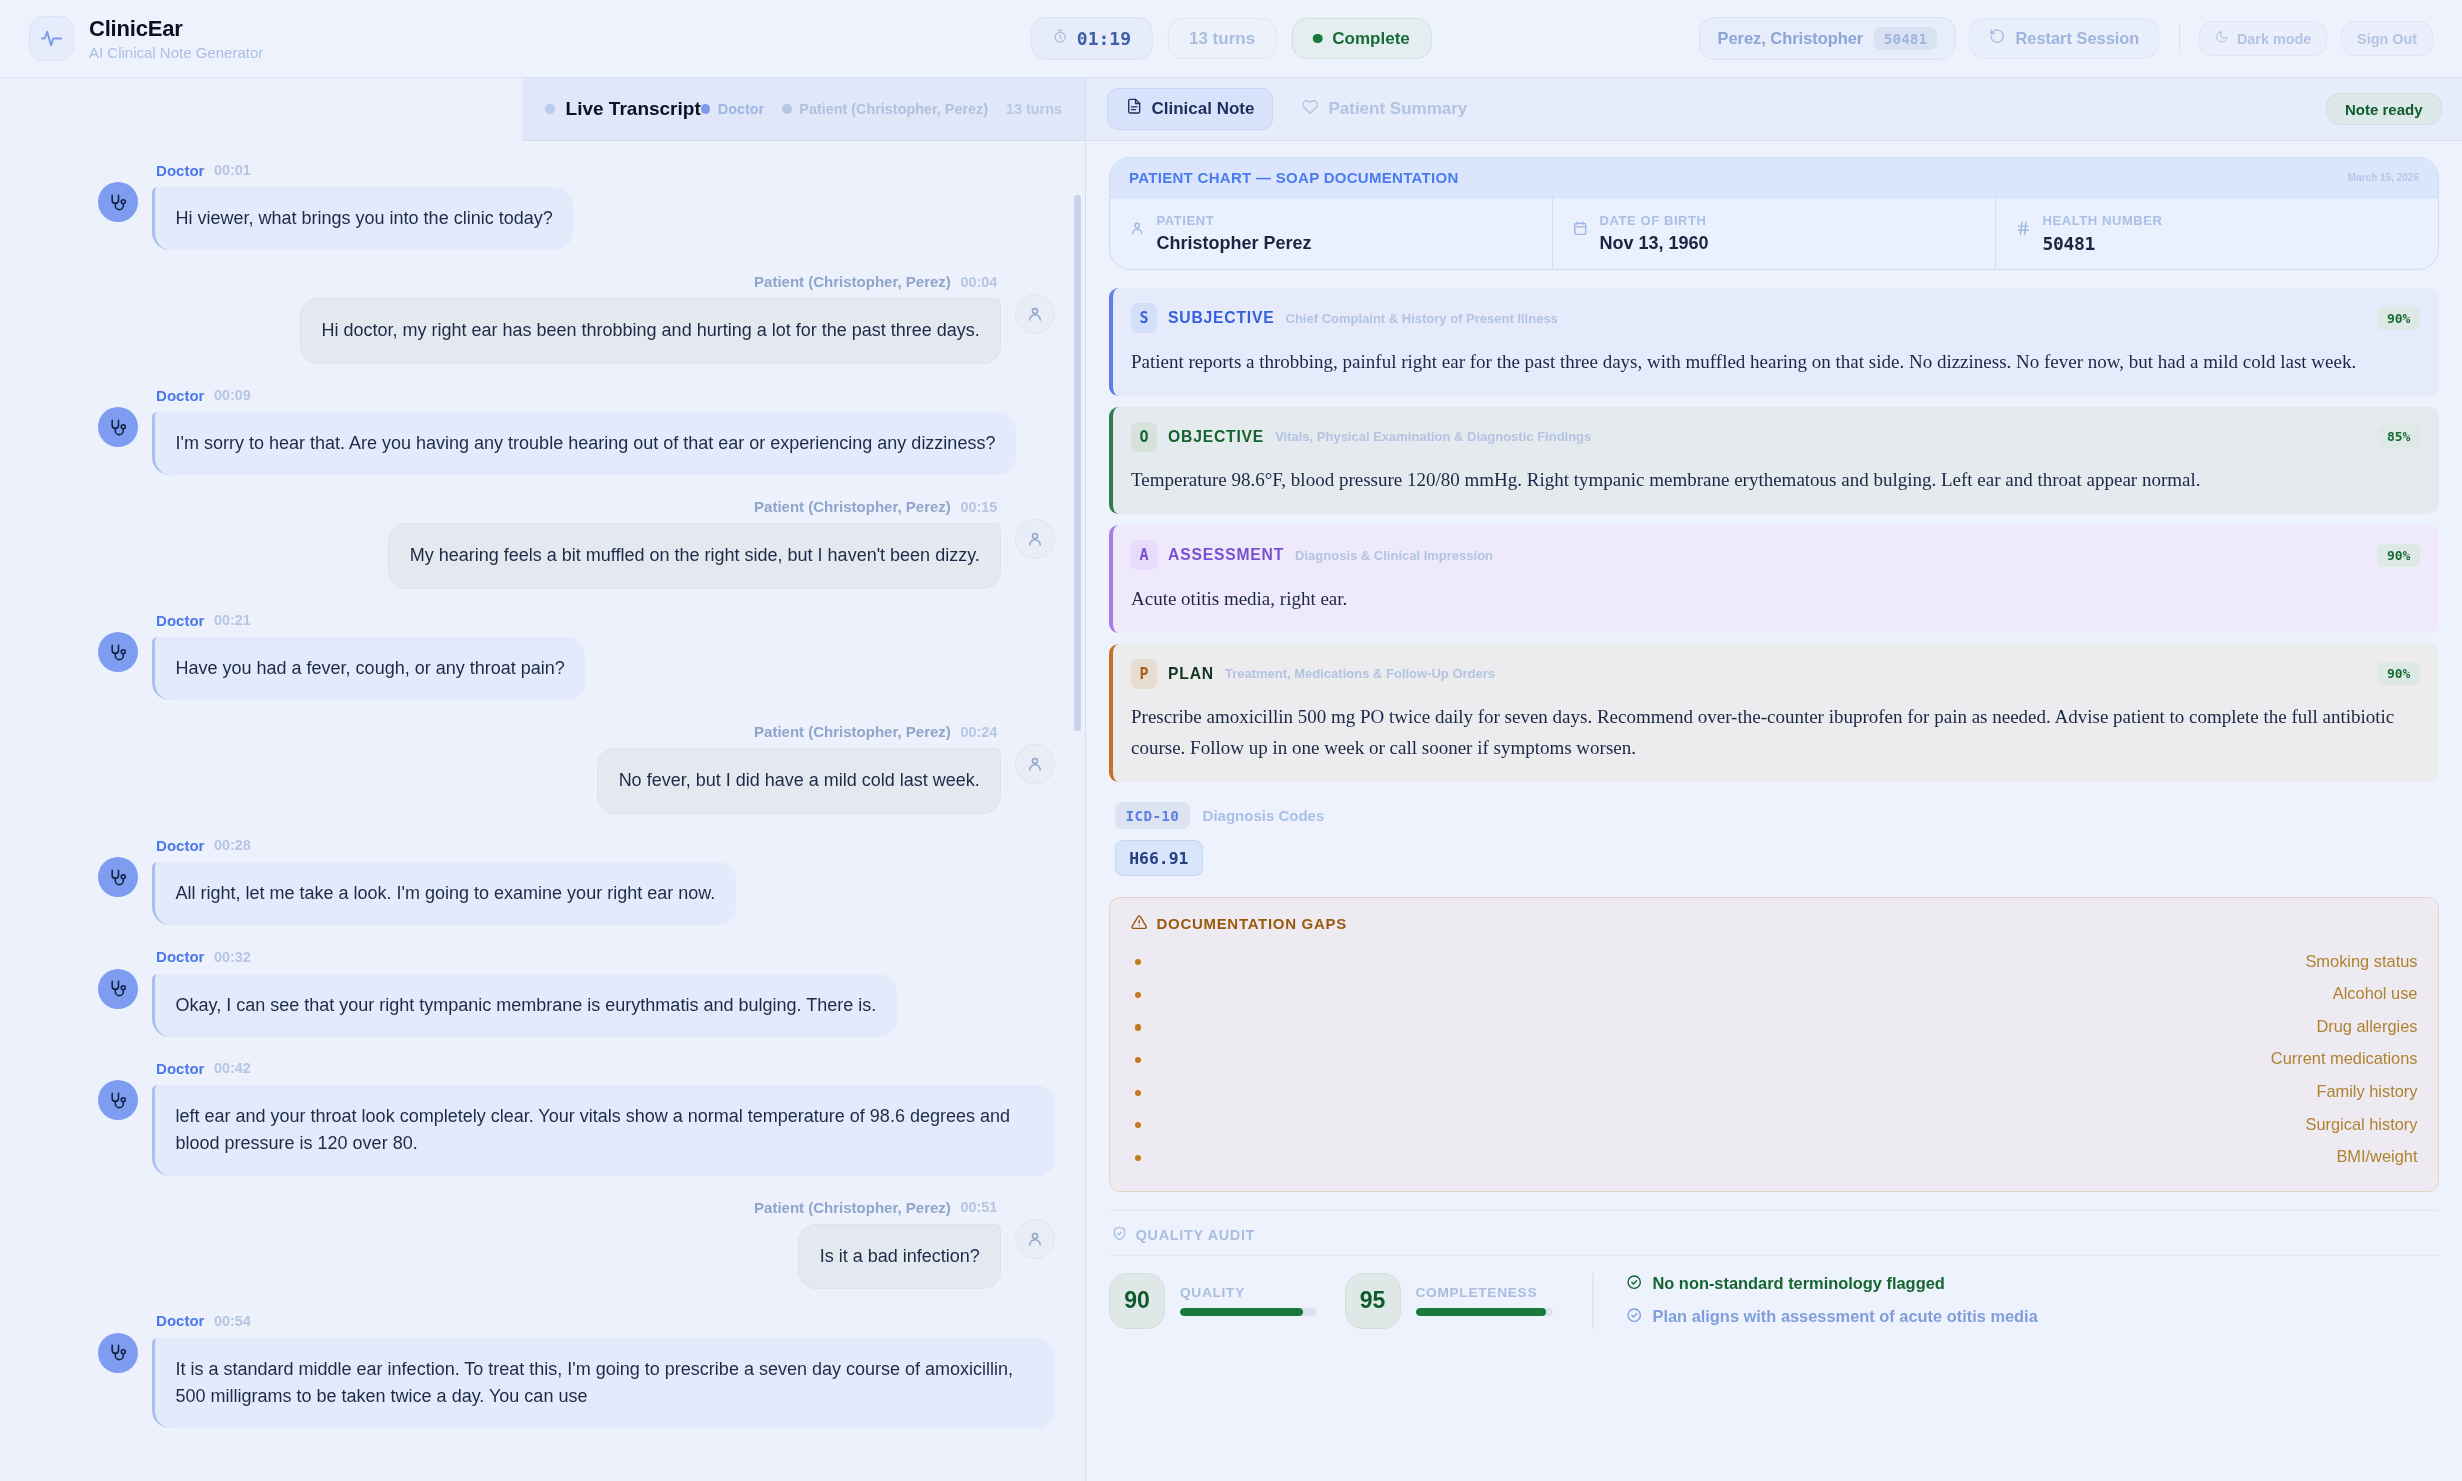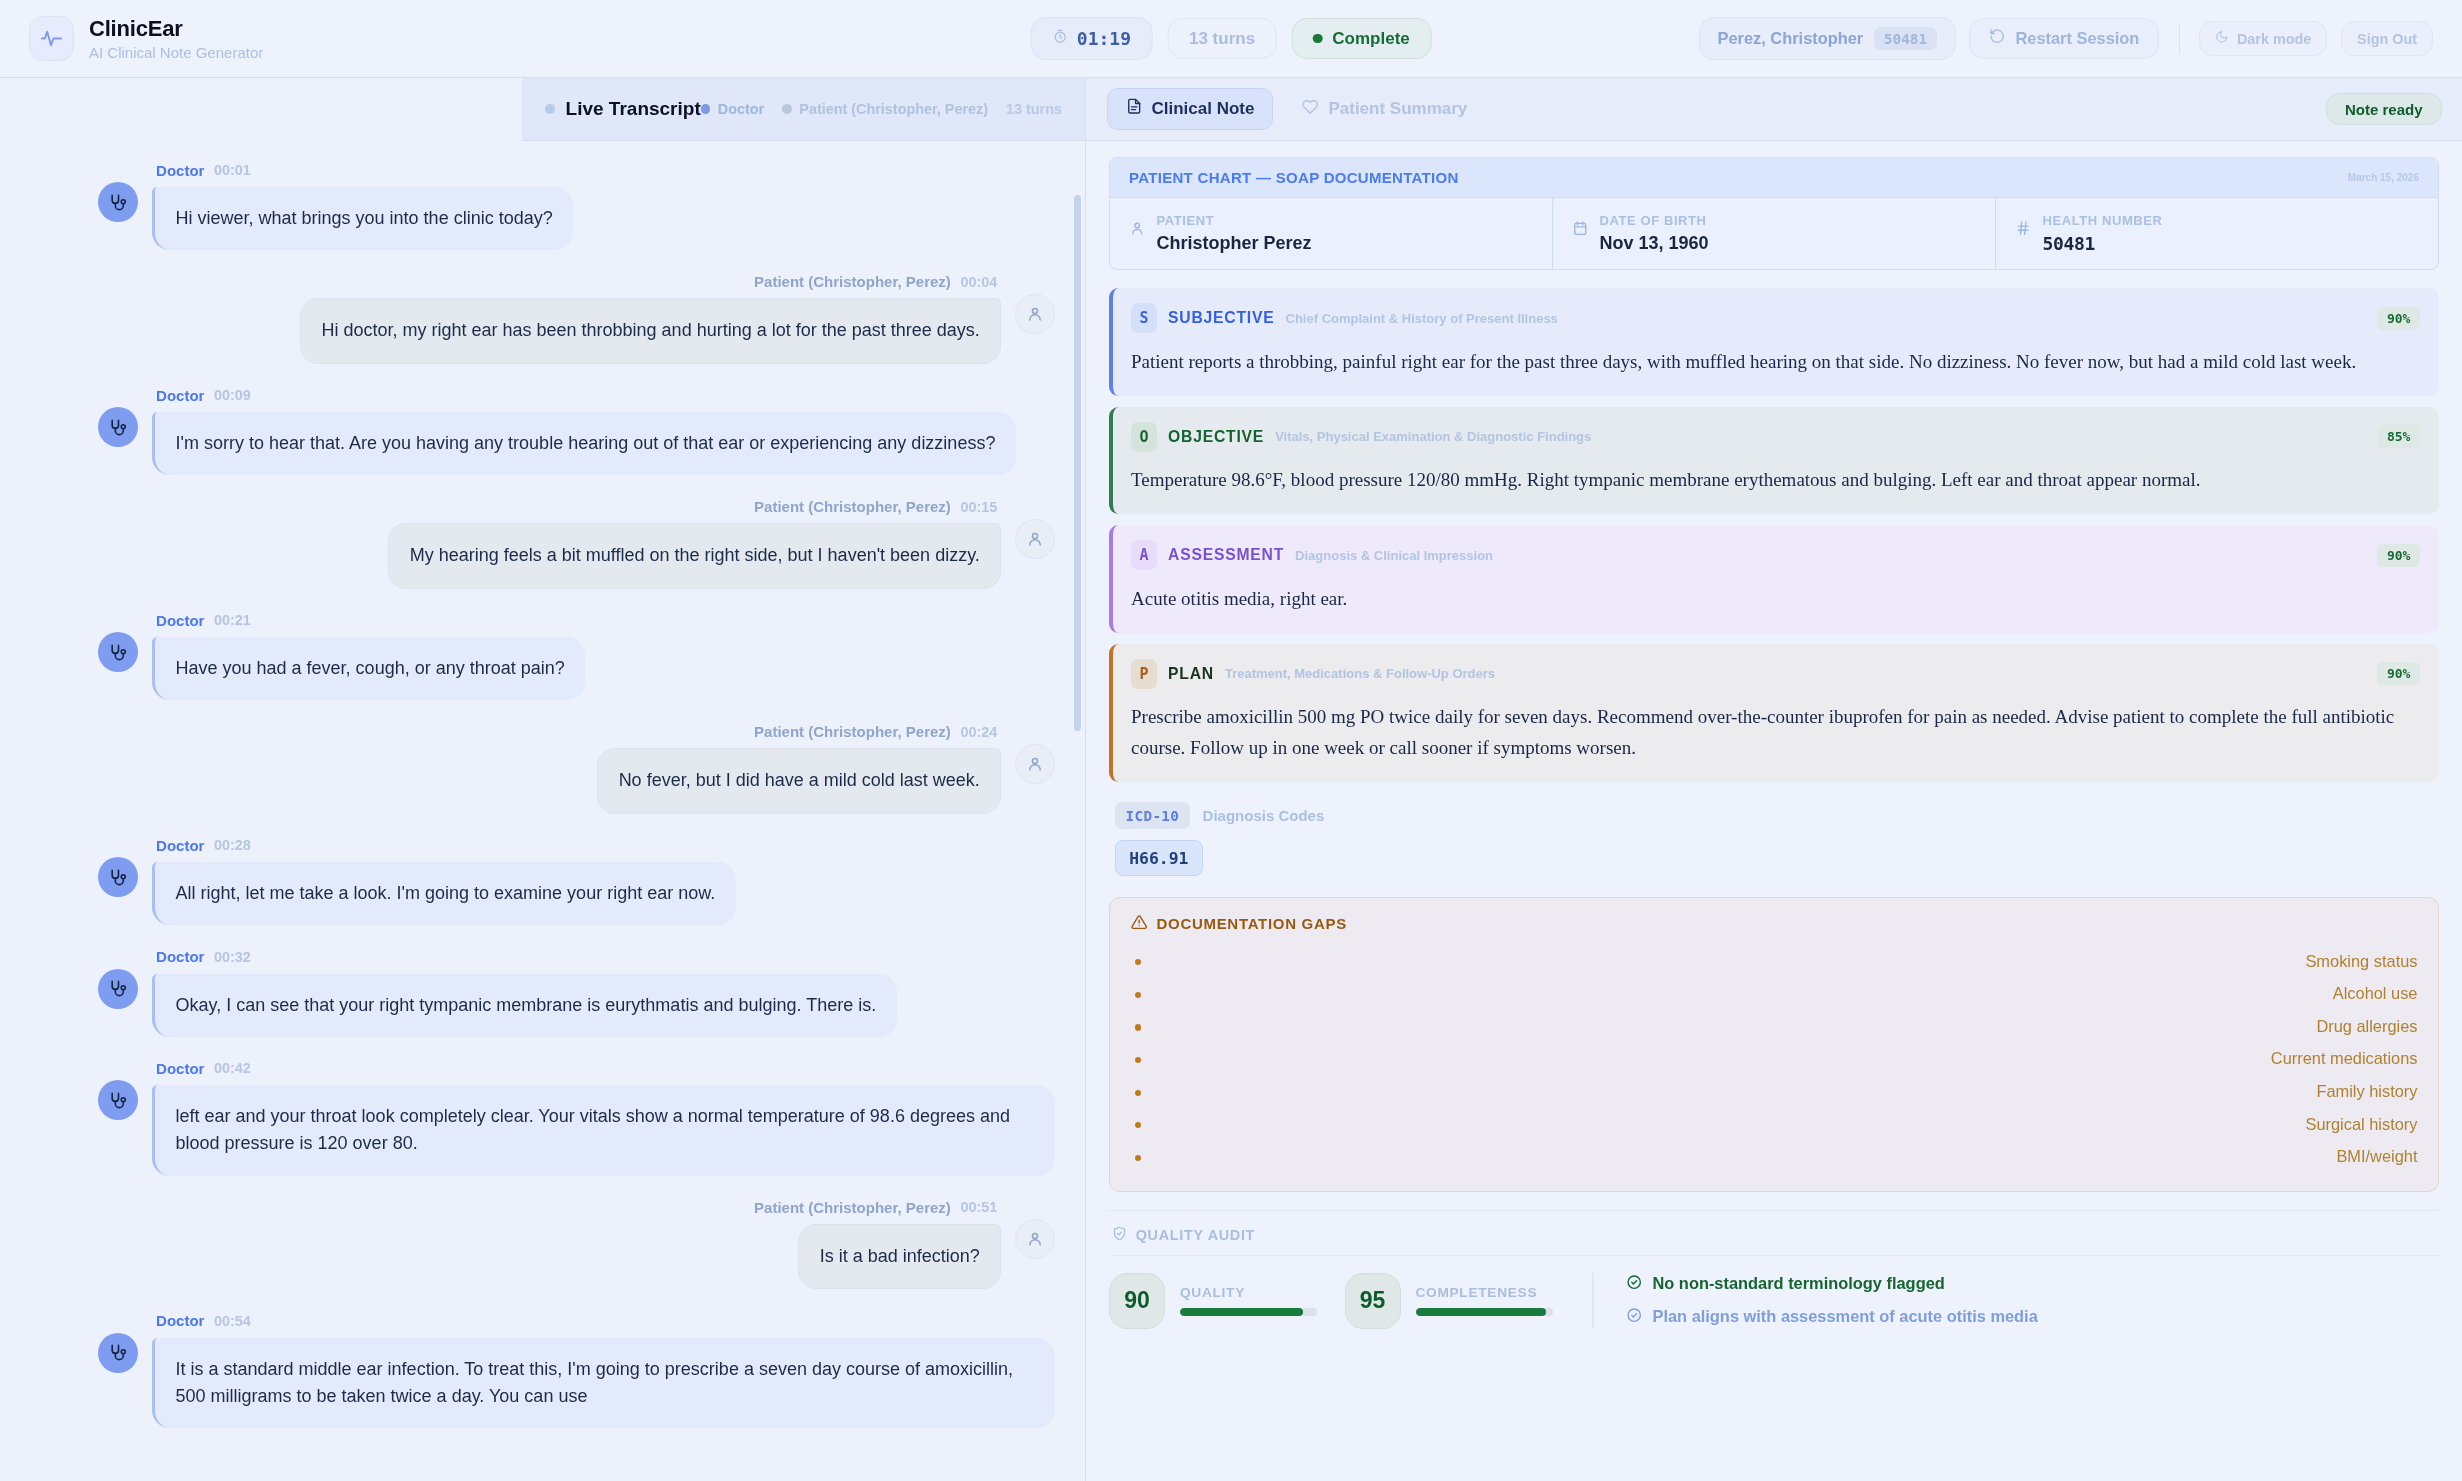--- a/index.html
+++ b/index.html
@@ -155,21 +155,21 @@
   .tab.inactive { color: #b2c3e3; font-weight:600; }
   .note-ready {
     margin-left:auto; background:#dde8e8; border:1.4px solid #cfdfdb;
     border-radius: 13.7px; padding: 6.8px 18px;
     font-size: 15px; font-weight:700; color:#0f5c2e;
   }
 
   .note-scroll { flex:1; overflow:hidden; padding: 16.4px 23px 0 23px; }
 
   .chart-card {
-    border: 1.4px solid #cddcf7; border-radius: 8px; overflow: hidden;
+    border: 1.4px solid #cddcf7; border-radius: 21px; overflow: hidden;
     background: #eaf0fd; margin-bottom: 18px;
   }
   .chart-head {
     display:flex; align-items:center; background:#dbe6fc;
     padding: 11px 19px; border-bottom: 1.4px solid #cddcf7;
   }
   .chart-head .t { font-size: 15px; font-weight:800; letter-spacing:0.3px; color:#4a7bf0; }
   .chart-head .d { margin-left:auto; font-size:10px; color:#b6c8e8; font-weight:600; }
   .chart-cols { display:flex; }
   .chart-col { flex:1; padding: 15px 19px; display:flex; gap:11px; align-items:flex-start; }

